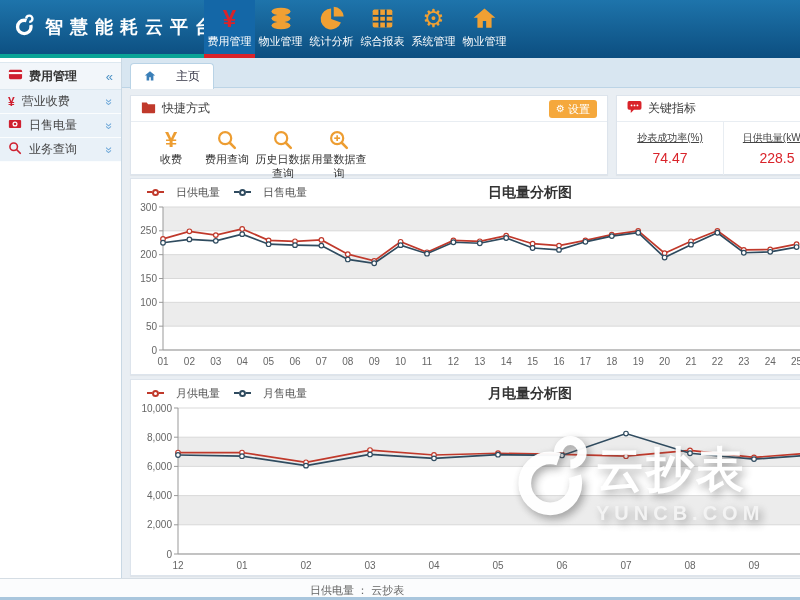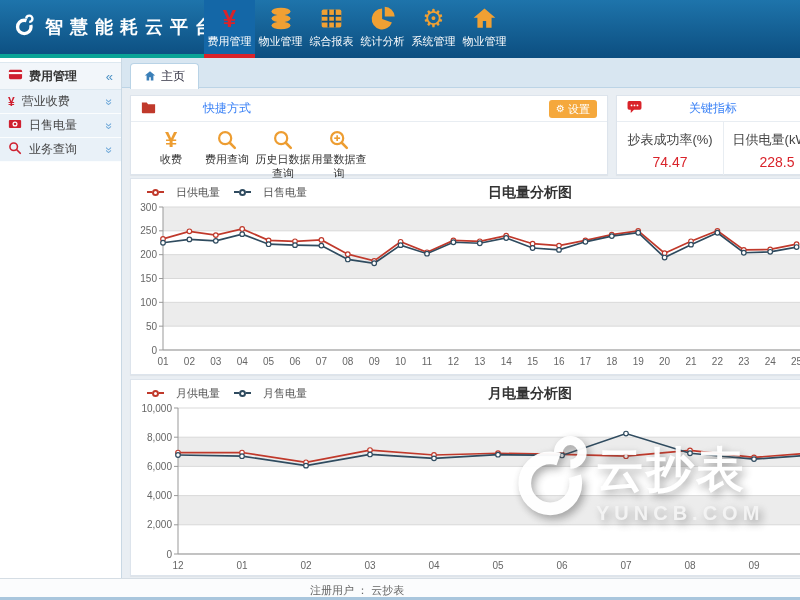--- a/index.html
+++ b/index.html
@@ -32,42 +32,42 @@
   .side-item { height: 24px; background: #e9f1f8; border-bottom: 1px solid #fbfdfe;
     display: flex; align-items: center; padding: 0 8px; gap: 7px; cursor: pointer; }
   .side-item-label { font-size: 12px; color: #444; flex: 1; }
   .chev { color: #6aa6d8; font-size: 12px; transform: rotate(90deg); }
 
   
   .tabbar { position: absolute; left: 122px; top: 58px; width: 828px; height: 30px;
     background: #d8e6f1; border-bottom: 1px solid #bcd4e6; }
   .tab { position: absolute; left: 8px; top: 5px; height: 26px; background: #fff;
     border: 1px solid #b9d3e6; border-bottom: none; border-radius: 4px 4px 0 0;
-    display: flex; align-items: center; gap: 5px; padding: 0 13px; cursor: pointer; }
+    display: flex; align-items: center; gap: 20px; padding: 0 13px; cursor: pointer; }
   .tab-label { font-size: 12px; color: #334; }
 
   
   .panel { position: absolute; background: #fff; border: 1px solid #dde4ec; box-shadow: 0 1px 1px rgba(0,0,0,0.04); }
   .quick-panel { left: 130px; top: 95px; width: 478px; height: 80px; }
   .key-panel { left: 616px; top: 95px; width: 314px; height: 80px; }
   .panel-head { height: 26px; border-bottom: 1px solid #e8edf2; display: flex; align-items: center;
     padding: 0 10px; gap: 6px; position: relative; }
-  .panel-title { font-size: 12px; color: #3b82f6; margin-left: 41px; }
+  .panel-title { font-size: 12px; color: #404040; }
   .settings-btn { position: absolute; right: 10px; top: 4px; height: 18px; background: #f5a83c;
     border-radius: 3px; color: #fff; font-size: 11px; display: flex; align-items: center;
     gap: 3px; padding: 0 7px; cursor: pointer; }
   .settings-gear { font-size: 10px; line-height: 1; color: #fff; }
   .shortcuts { display: flex; padding: 5px 0 0 12px; }
   .shortcut { width: 56px; text-align: center; cursor: pointer; }
   .shortcut-ico { height: 24px; display: flex; align-items: flex-end; justify-content: center; }
   .shortcut-label { font-size: 11px; color: #333; line-height: 1.25; margin-top: 2px; }
   .glyph-yen-orange { color: #ed9d31; font-size: 22px; font-weight: bold; line-height: 1; }
   .metrics { display: flex; height: 53px; }
   .metric { width: 107px; text-align: center; padding-top: 9px; border-right: 1px solid #e8edf2; }
-  .metric-label { font-size: 13px; color: #444; }
+  .metric-label { font-size: 10px; color: #444; text-decoration: underline; }
   .metric-value { font-size: 14px; color: #d9232a; margin-top: 5px; }
 
   
   .chart-panel1 { left: 130px; top: 178px; width: 800px; height: 197px; padding: 2px 4px; overflow: hidden; }
   .chart-panel2 { left: 130px; top: 379px; width: 800px; height: 197px; padding: 2px 4px; overflow: hidden; }
   .legend-row { height: 22px; position: relative; display: flex; align-items: center; gap: 14px; padding-left: 12px; }
   .legend-item { display: flex; align-items: center; gap: 12px; cursor: pointer; justify-content: space-between; }
   .legend-label { font-size: 11px; color: #555; }
   .lm { display: inline-flex; align-items: center; }
   .lm i { display: inline-block; }
@@ -119,38 +119,38 @@
           <svg width="26" height="26" viewBox="0 0 26 26">
             <ellipse cx="13" cy="5.5" rx="9.5" ry="3.8" fill="#f0a033"></ellipse>
             <ellipse cx="13" cy="12.5" rx="9.5" ry="3.8" fill="#f0a033"></ellipse>
             <ellipse cx="13" cy="19.5" rx="9.5" ry="3.8" fill="#f0a033"></ellipse>
           </svg>
         </div>
         <div class="nav-label">物业管理</div>
       </div>
       <div class="nav-item">
         <div class="nav-ico">
+          <svg width="26" height="26" viewBox="0 0 30 30">
+            <path d="M14 15V3a12 12 0 1 0 11.3 16z" fill="#f0a033"></path>
+            <path d="M17 12h11.5A12 12 0 0 0 17 .8z" fill="#f0a033"></path>
+          </svg>
+        </div>
+        <div class="nav-label">统计分析</div>
+      </div>
+      <div class="nav-item">
+        <div class="nav-ico">
           <svg width="25" height="25" viewBox="0 0 28 28">
             <rect x="3" y="4" width="22" height="20" rx="2" fill="#f0a033"></rect>
             <line x1="3" y1="11" x2="25" y2="11" stroke="#0c4e80" stroke-width="2"></line>
             <line x1="3" y1="17.5" x2="25" y2="17.5" stroke="#0c4e80" stroke-width="2"></line>
             <line x1="10.5" y1="4" x2="10.5" y2="24" stroke="#0c4e80" stroke-width="2"></line>
             <line x1="17.7" y1="4" x2="17.7" y2="24" stroke="#0c4e80" stroke-width="2"></line>
           </svg>
         </div>
         <div class="nav-label">综合报表</div>
-      </div>
-      <div class="nav-item">
-        <div class="nav-ico">
-          <svg width="26" height="26" viewBox="0 0 30 30">
-            <path d="M14 15V3a12 12 0 1 0 11.3 16z" fill="#f0a033"></path>
-            <path d="M17 12h11.5A12 12 0 0 0 17 .8z" fill="#f0a033"></path>
-          </svg>
-        </div>
-        <div class="nav-label">统计分析</div>
       </div>
       <div class="nav-item">
         <div class="nav-ico">
             <span class="glyph-gear">⚙</span>
           </div>
         <div class="nav-label">系统管理</div>
       </div>
       <div class="nav-item">
         <div class="nav-ico">
           <svg width="25" height="25" viewBox="0 0 30 30">
@@ -503,18 +503,18 @@
       </svg>
     </span>
     <span class="wm-texts">
       <div class="wm-main">云抄表</div>
       <div class="wm-sub">YUNCB.COM</div>
     </span>
   </div>
 
   <div class="footer">
     <span class="footer-user">
-      <span>注册用户 ：</span>
+      <span>日供电量 ：</span>
       <span>云抄表</span>
     </span>
   </div>
 
 </div>
 
 </body></html>

